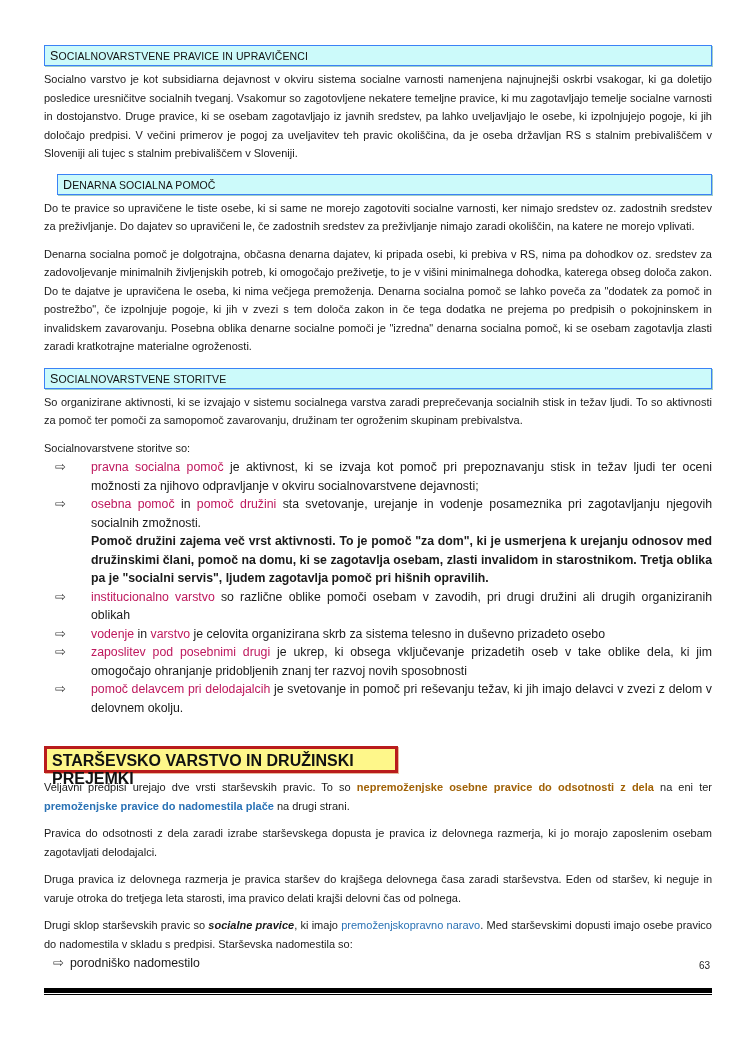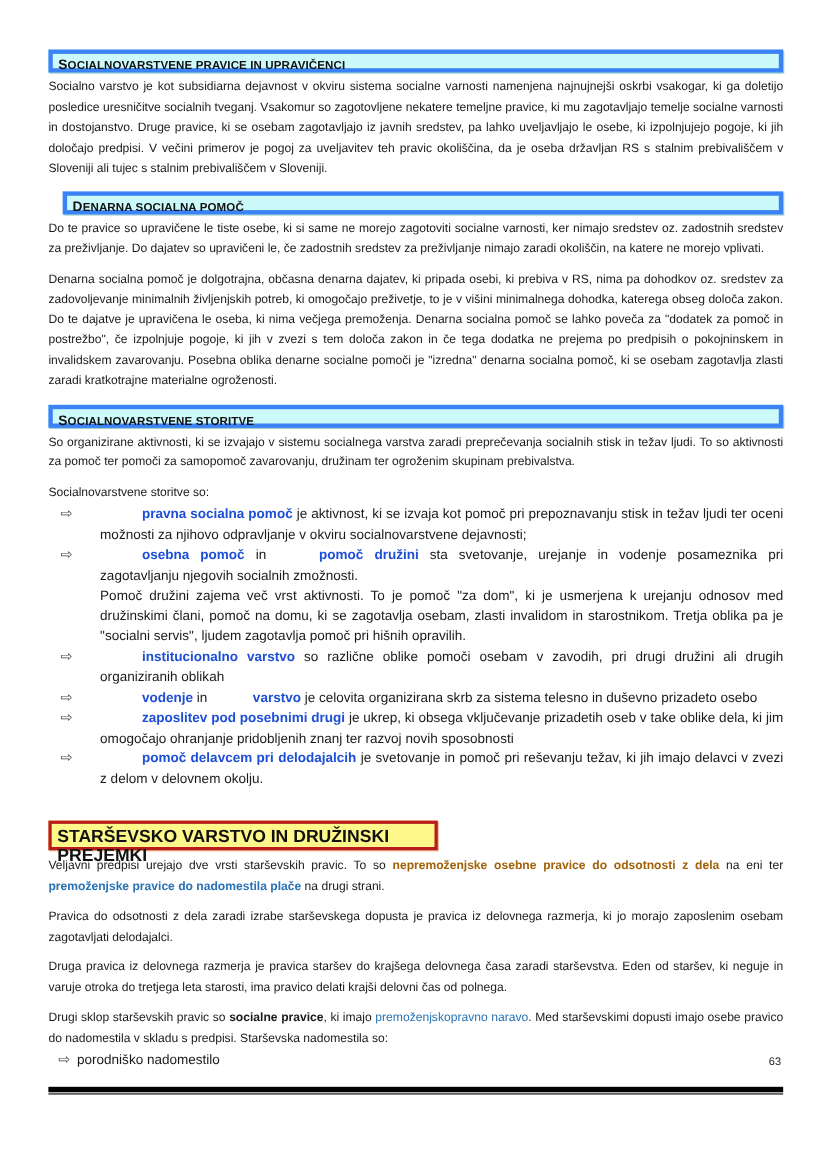--- a/index.html
+++ b/index.html
@@ -1,40 +1,40 @@
 <!DOCTYPE html>
 <html><head>
 <meta charset="utf-8">
 <style>
   * { box-sizing: border-box; margin: 0; padding: 0; }
   html, body { width: 750px; height: 1061px; background: #ffffff; overflow: hidden; }
   body { font-family: "Liberation Sans", sans-serif; color: #1a1a1a; position: relative; }
   .page { position: absolute; left: 44px; top: 44px; width: 668px; }
   .hbox {
-    background: #ccfafa; border: 4px solid #3b82f6; height: 21px;
-    padding: 3px 5px 0 5px; font-weight: bold; font-size: 10.5px; letter-spacing: 0.1px;
+    background: #ccfafa; border: 1px solid #3b82f6; height: 21px;
+    padding: 3px 5px 0 5px; font-weight: normal; font-size: 10.5px; letter-spacing: 0.1px;
     color: #111; box-shadow: 1px 1px 0 #9fcfc8;
   }
   .hbox .cap { font-size: 12.5px; }
   .hbox-big {
     background: #fef78a; border: 3px solid #b91c1c; height: 27px;
     padding: 3px 6px 0 5px; font-weight: bold; font-size: 16px; color: #111;
     width: 354px; box-shadow: 1px 1px 0 #e8b89a;
   }
   p.txt { font-size: 11px; line-height: 18.5px; text-align: justify; margin-top: 4px; }
   p.gap { margin-top: 9px; }
   .list { margin-top: 1px; }
   .li { position: relative; padding-left: 47px; font-size: 12.3px; line-height: 18.5px; text-align: justify; }
   .li .arrow { position: absolute; left: 11px; top: 0; font-size: 13px; color: #444; }
-  .li .sub { display: block; }
-  .pink { color: #1d4ed8; font-weight: bold; margin-left: 38px; }
+  .li .sub { display: block; font-weight: bold; }
+  .pink { color: #be185d; font-weight: normal; }
   .green { color: #a16207; font-weight: bold; }
   .blue { color: #2a72b5; font-weight: bold; }
   .bluel { color: #2a72b5; }
-  .b { font-weight: bold; }
+  .b { font-weight: bold; font-style: italic; }
   .footer-rule { position: absolute; left: 44px; top: 988px; width: 668px; height: 5px; background: #000; }
   .footer-rule2 { position: absolute; left: 44px; top: 994px; width: 668px; height: 1px; background: #000; }
   .pageno { position: absolute; right: 40px; top: 960px; font-size: 10px; color: #222; }
 </style>
 </head>
 <body>
 
 <div class="page">
 
   <div class="hbox" style="margin-top:1px;">

